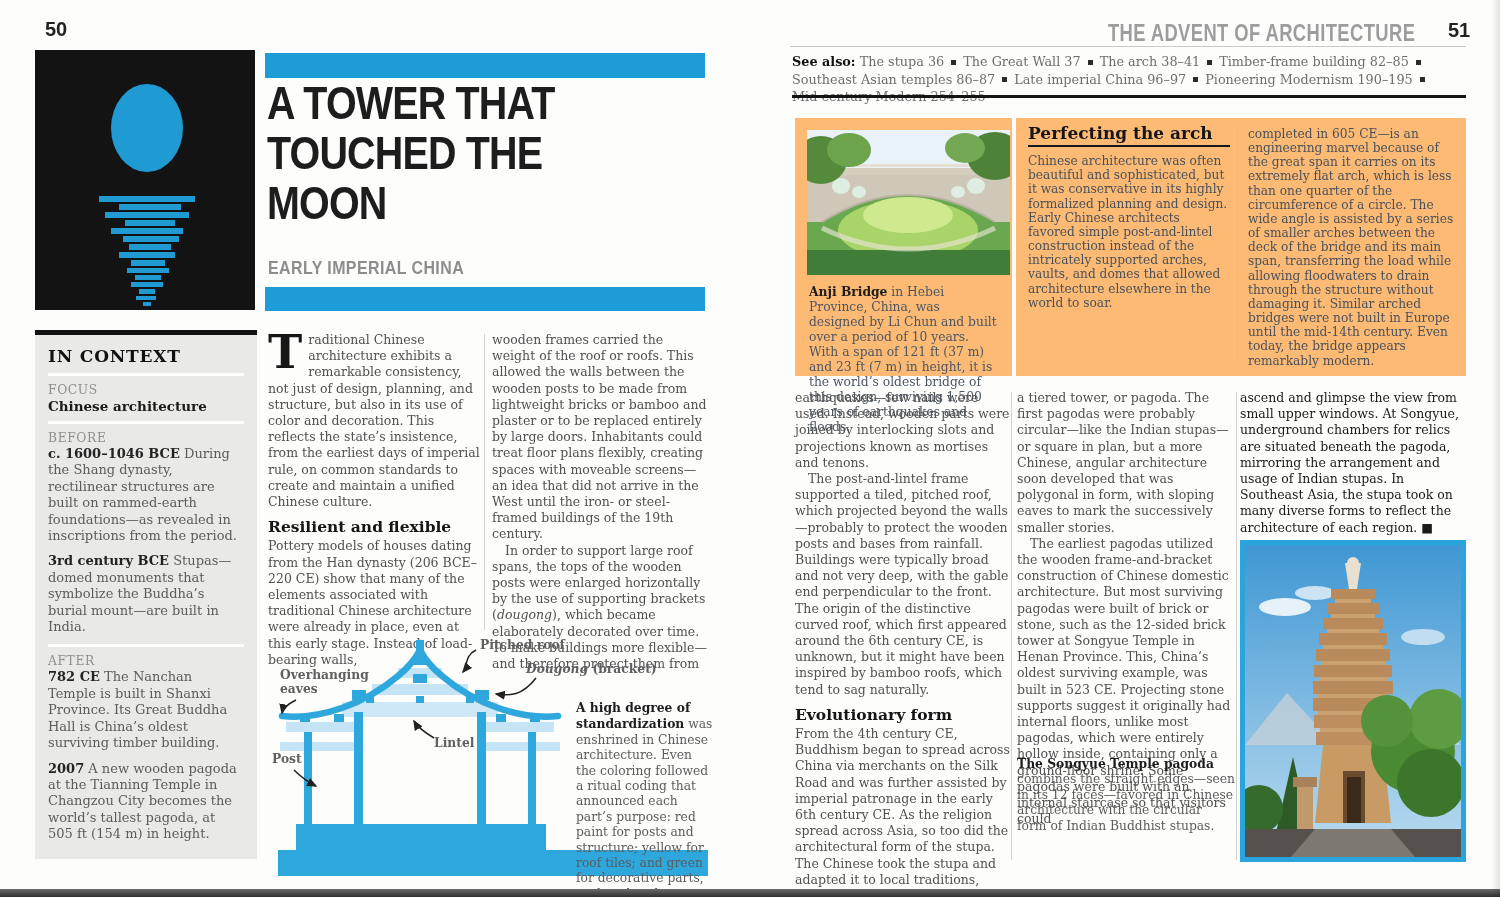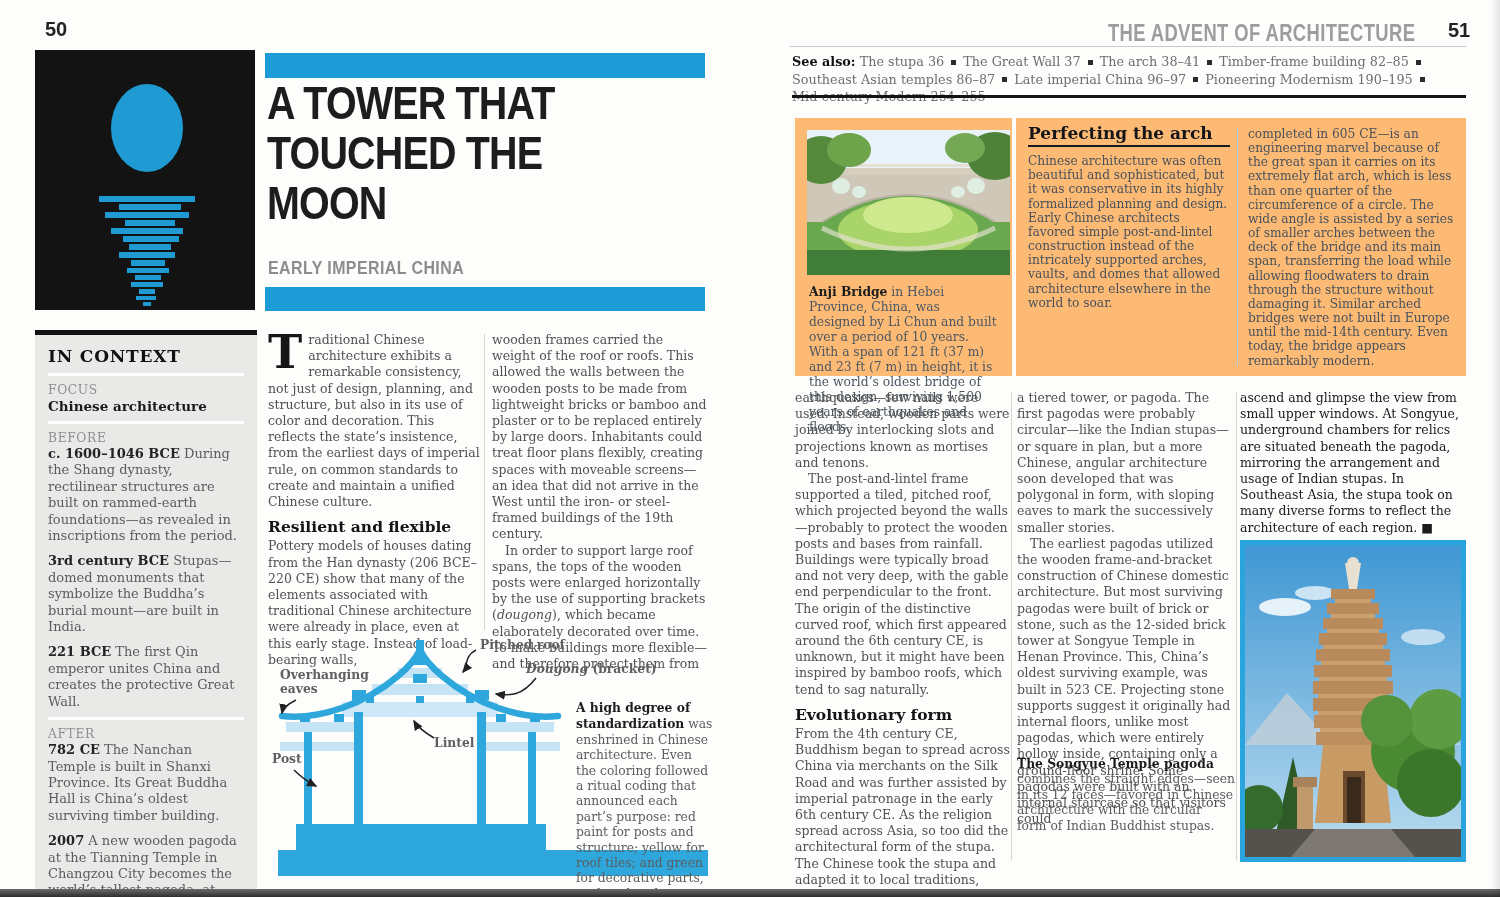--- a/index.html
+++ b/index.html
@@ -115,21 +115,20 @@
 
   <aside class="abs ctx">
     <h2>IN CONTEXT</h2>
     <div class="rule-w"></div>
     <div class="lbl">FOCUS</div>
     <div class="focus">Chinese architecture</div>
     <div class="rule-w"></div>
     <div class="lbl" style="margin-bottom:1px;">BEFORE</div>
     <p><b>c. 1600–1046 BCE</b> <span>During the Shang dynasty, rectilinear structures are built on rammed-earth foundations—as revealed in inscriptions from the period.</span></p>
     <p><b>3rd century BCE</b> <span>Stupas—domed monuments that symbolize the Buddha’s burial mount—are built in India.</span></p>
-    <p class="tight"><b>221 BCE</b> <span>The first Qin emperor unites China and creates the protective Great Wall.</span></p>
     <div class="rule-w"></div>
     <div class="lbl" style="margin-bottom:1px;">AFTER</div>
     <p><b>782 CE</b> <span>The Nanchan Temple is built in Shanxi Province. Its Great Buddha Hall is China’s oldest surviving timber building.</span></p>
     <p class="tight"><b>2007</b> <span>A new wooden pagoda at the Tianning Temple in Changzou City becomes the world’s tallest pagoda, at 505 ft (154 m) in height.</span></p>
   </aside>
 
   <div class="abs col" style="left:268px;top:332px;width:215px;">
     <p><span class="dropcap">T</span><span>raditional Chinese architecture exhibits a remarkable consistency, not just of design, planning, and structure, but also in its use of color and decoration. This reflects the state’s insistence, from the earliest days of imperial rule, on common standards to create and maintain a unified Chinese culture.</span></p>
     <h3>Resilient and flexible</h3>
     <p><span>Pottery models of houses dating from the Han dynasty (206 BCE–220 CE) show that many of the elements associated with traditional Chinese architecture were already in place, even at this early stage. Instead of load-bearing walls,</span></p>

